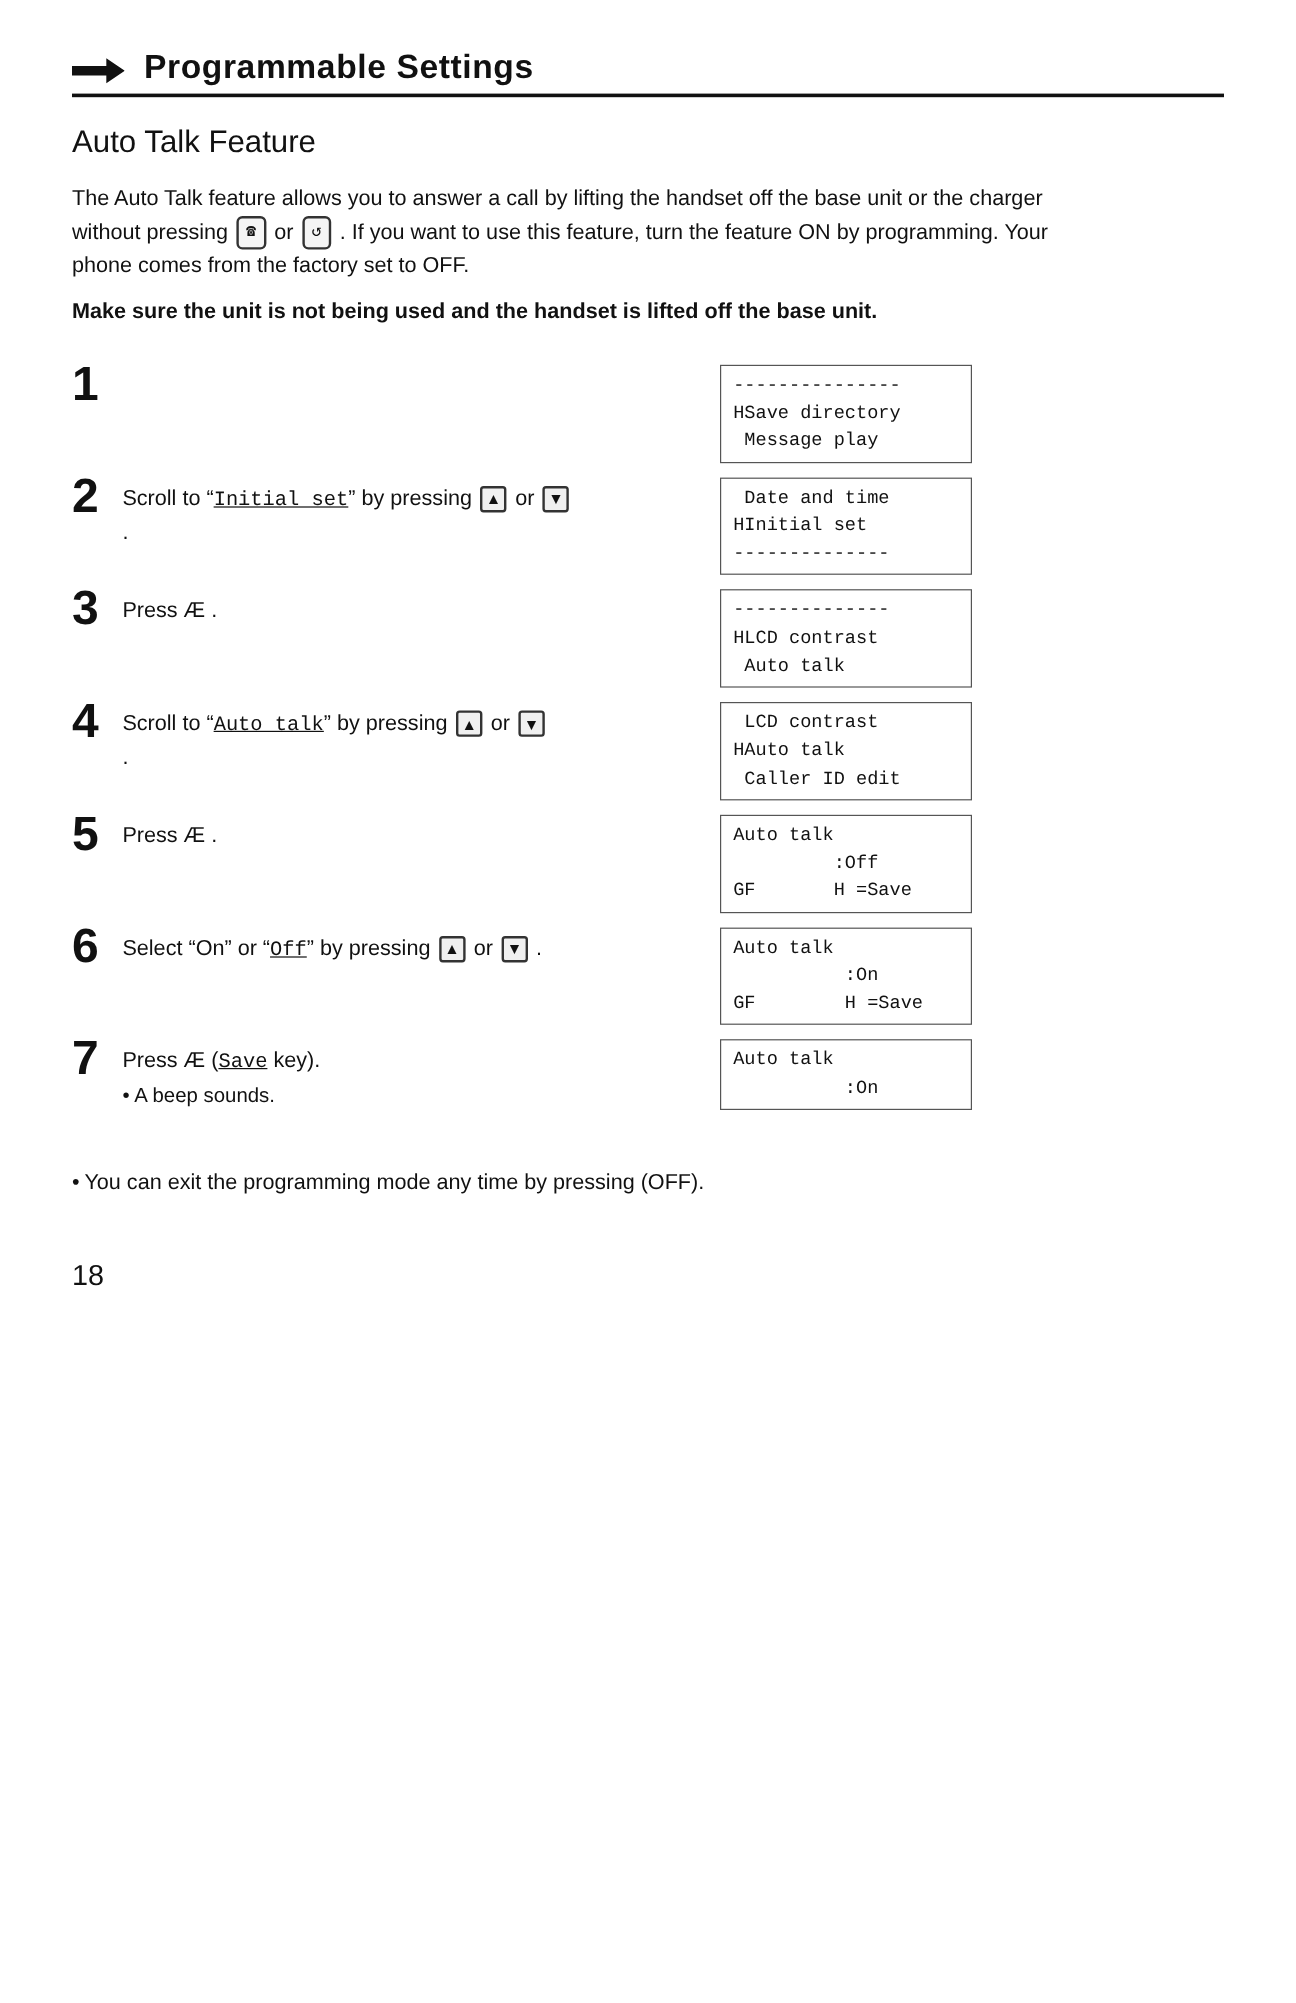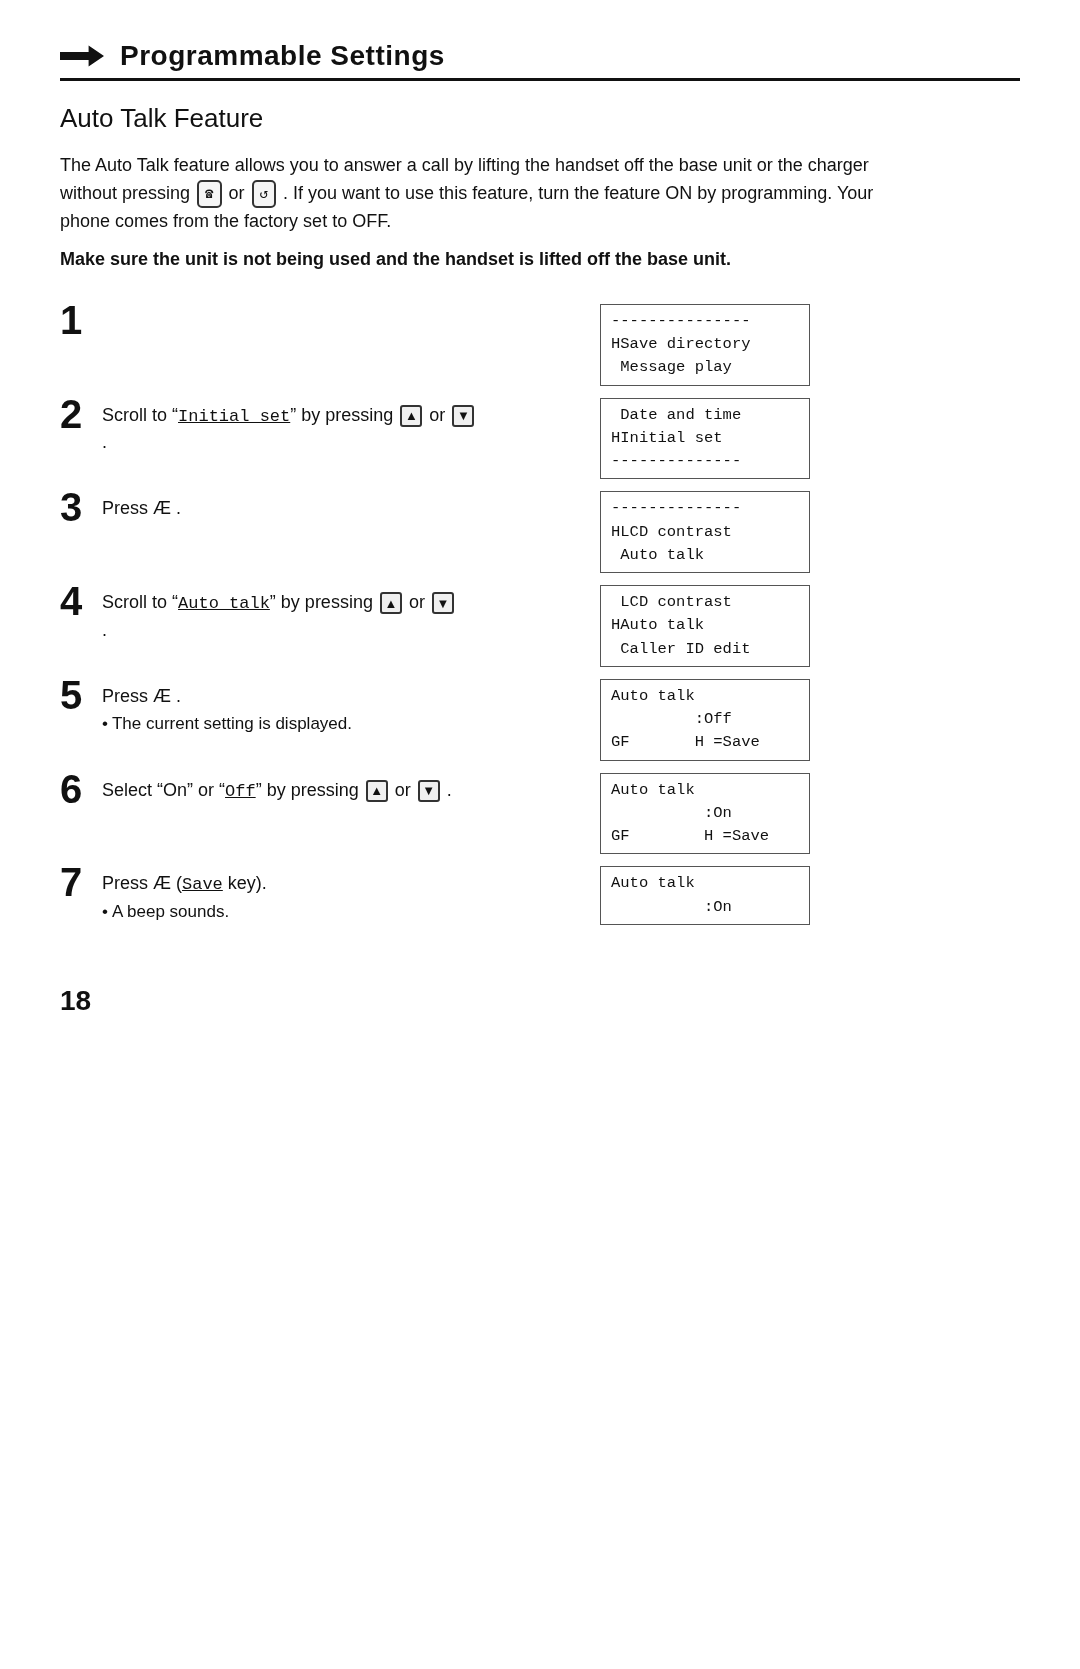--- a/index.html
+++ b/index.html
@@ -9,21 +9,21 @@
       background: #fff;
       font-family: Arial, Helvetica, sans-serif;
       font-size: 18px;
       color: #111;
       padding: 40px 60px 60px 60px;
     }
 
     
     .header-section {
       display: flex;
-      align-items: center;
+      align-items: flex-end;
       margin-bottom: 6px;
     }
     .arrow-icon {
       display: inline-block;
       width: 44px;
       height: 26px;
       background: #111;
       clip-path: polygon(0 35%, 65% 35%, 65% 10%, 100% 50%, 65% 90%, 65% 65%, 0 65%);
       margin-right: 16px;
       flex-shrink: 0;
@@ -174,22 +174,22 @@
       display: block;
       margin-bottom: 4px;
     }
     .footer-notes .note-line::before {
       content: '•';
       margin-right: 4px;
     }
 
     
     .page-number {
-      font-size: 28px;
-      font-weight: bold;
+      font-size: 24px;
+      font-weight: normal;
       margin-top: 50px;
     }
   </style>
 </head>
 <body>
 
 <div class="header-section">
   <span class="arrow-icon"></span>
   <span class="header-title">Programmable Settings</span>
 </div>
@@ -278,21 +278,20 @@
 HAuto talk
  Caller ID edit</div>
     </div>
   </div>
 
   <div class="step-row">
     <div class="step-left">
       <span class="step-number">5</span>
       <div class="step-content">
         <span>Press Æ .</span>
-        <span class="bullet-note">The current setting is displayed.</span>
       </div>
     </div>
     <div class="step-right">
       <div class="lcd-box">Auto talk
          :Off
 GF       H =Save</div>
     </div>
   </div>
 
   <div class="step-row">
@@ -323,15 +322,16 @@
     </div>
     <div class="step-right">
       <div class="lcd-box">Auto talk
           :On</div>
     </div>
   </div>
 
 </div>
 
 <div class="footer-notes">
+  <span class="note-line">You can exit the programming mode any time by pressing (OFF).</span>
 </div>
 
 <div class="page-number">18</div>
 
 </body></html>

